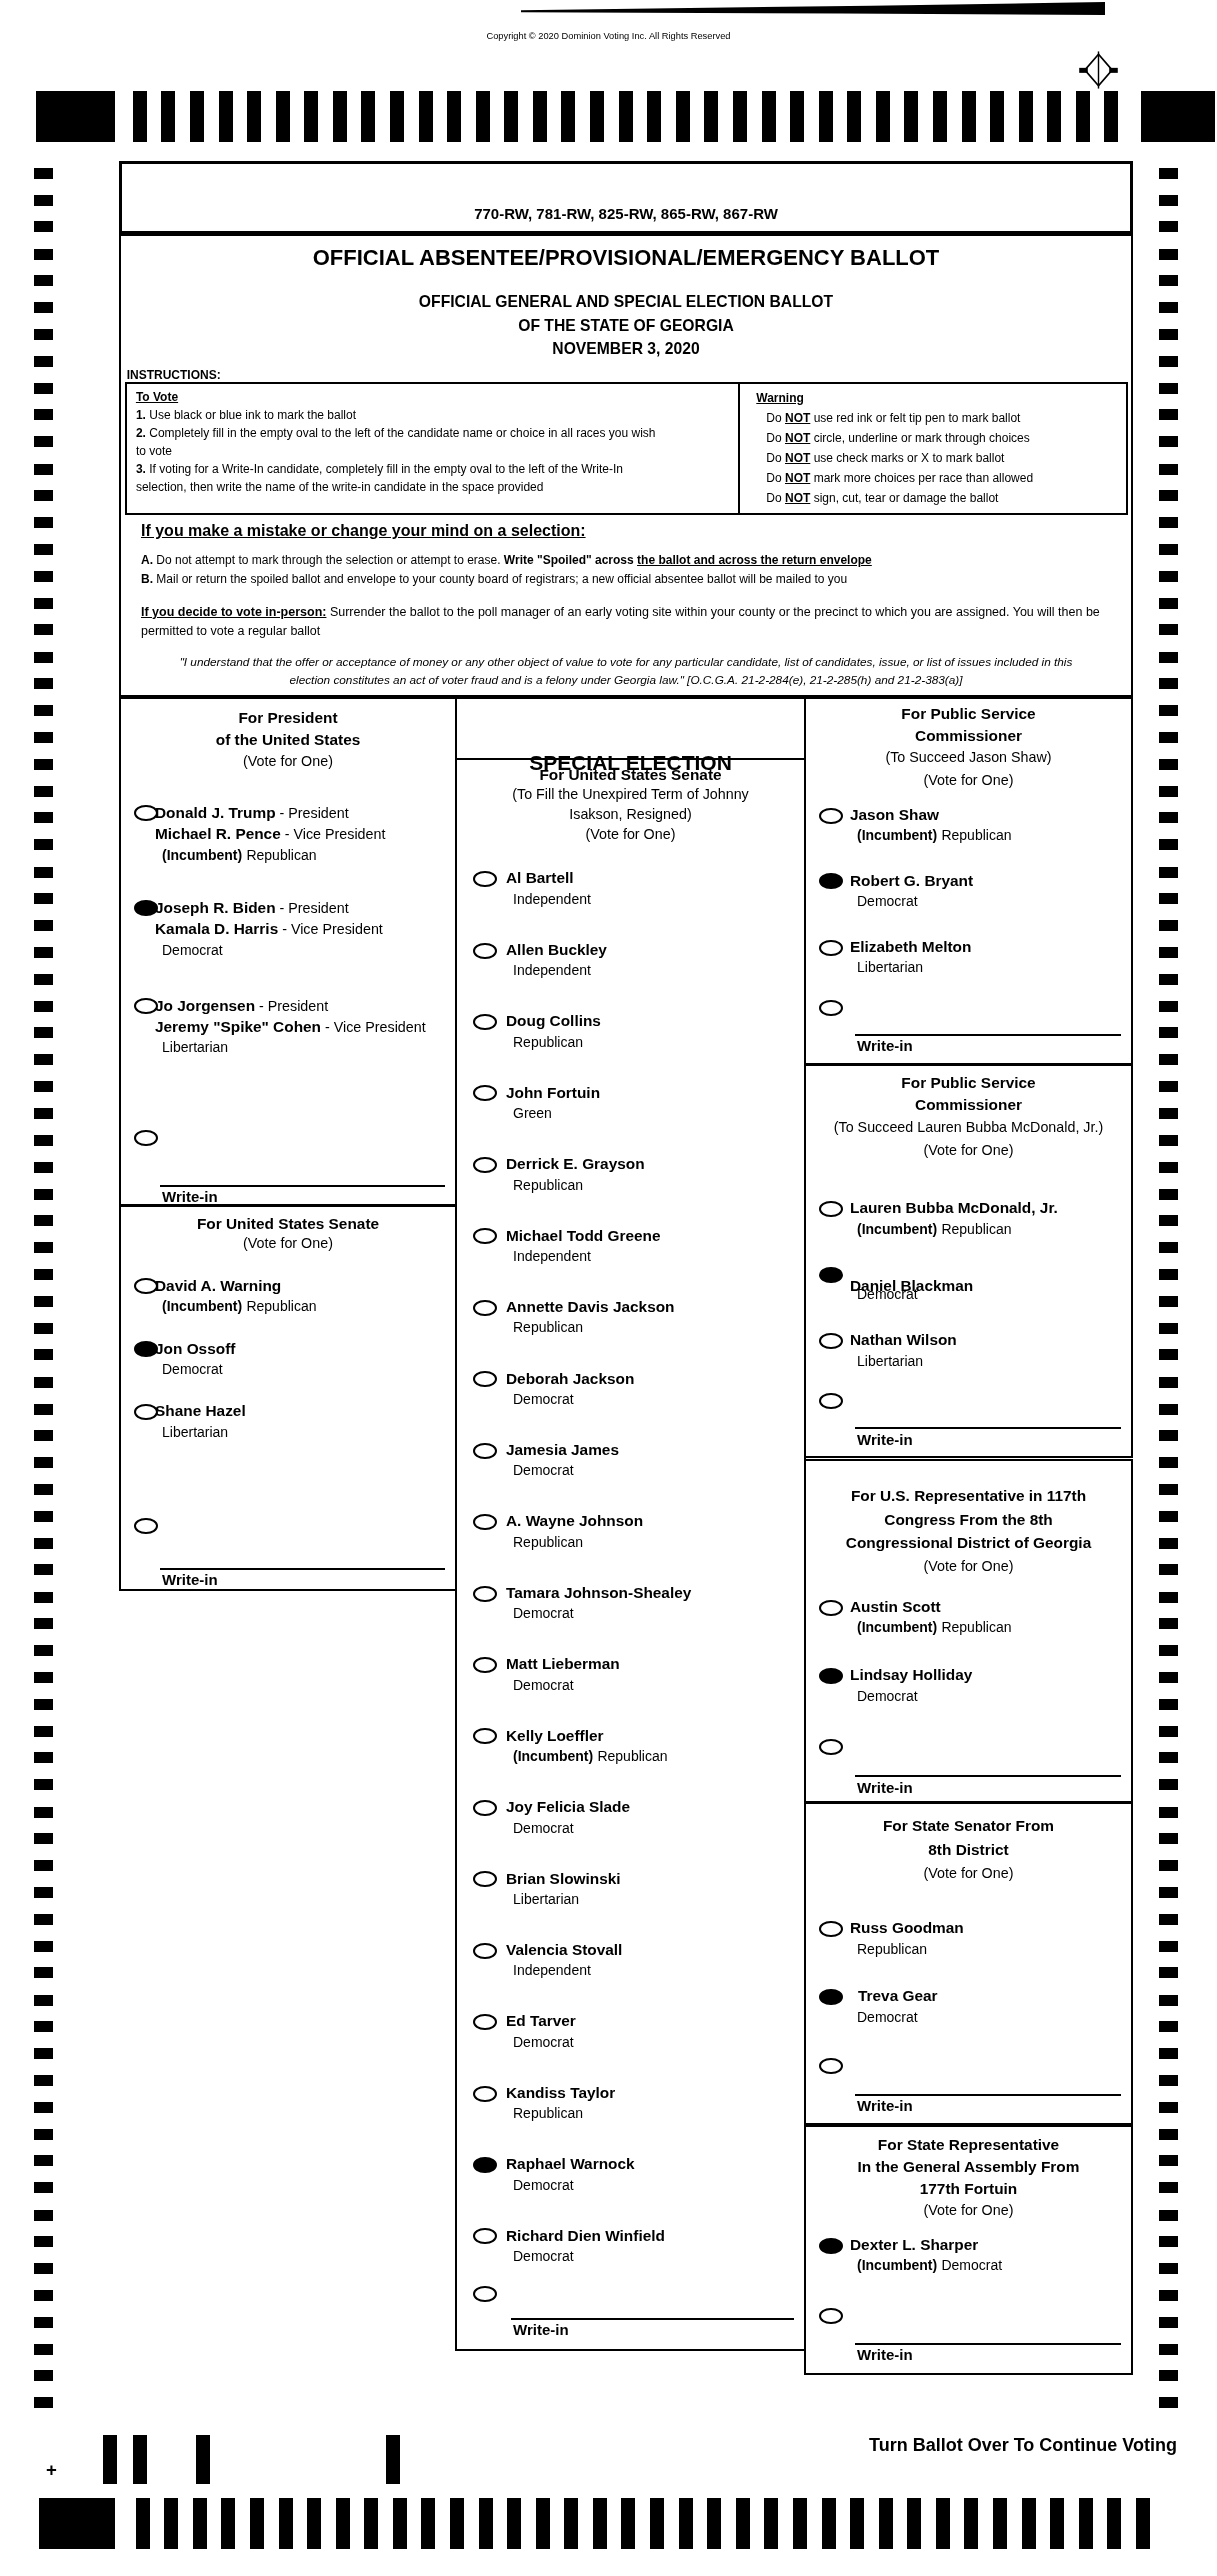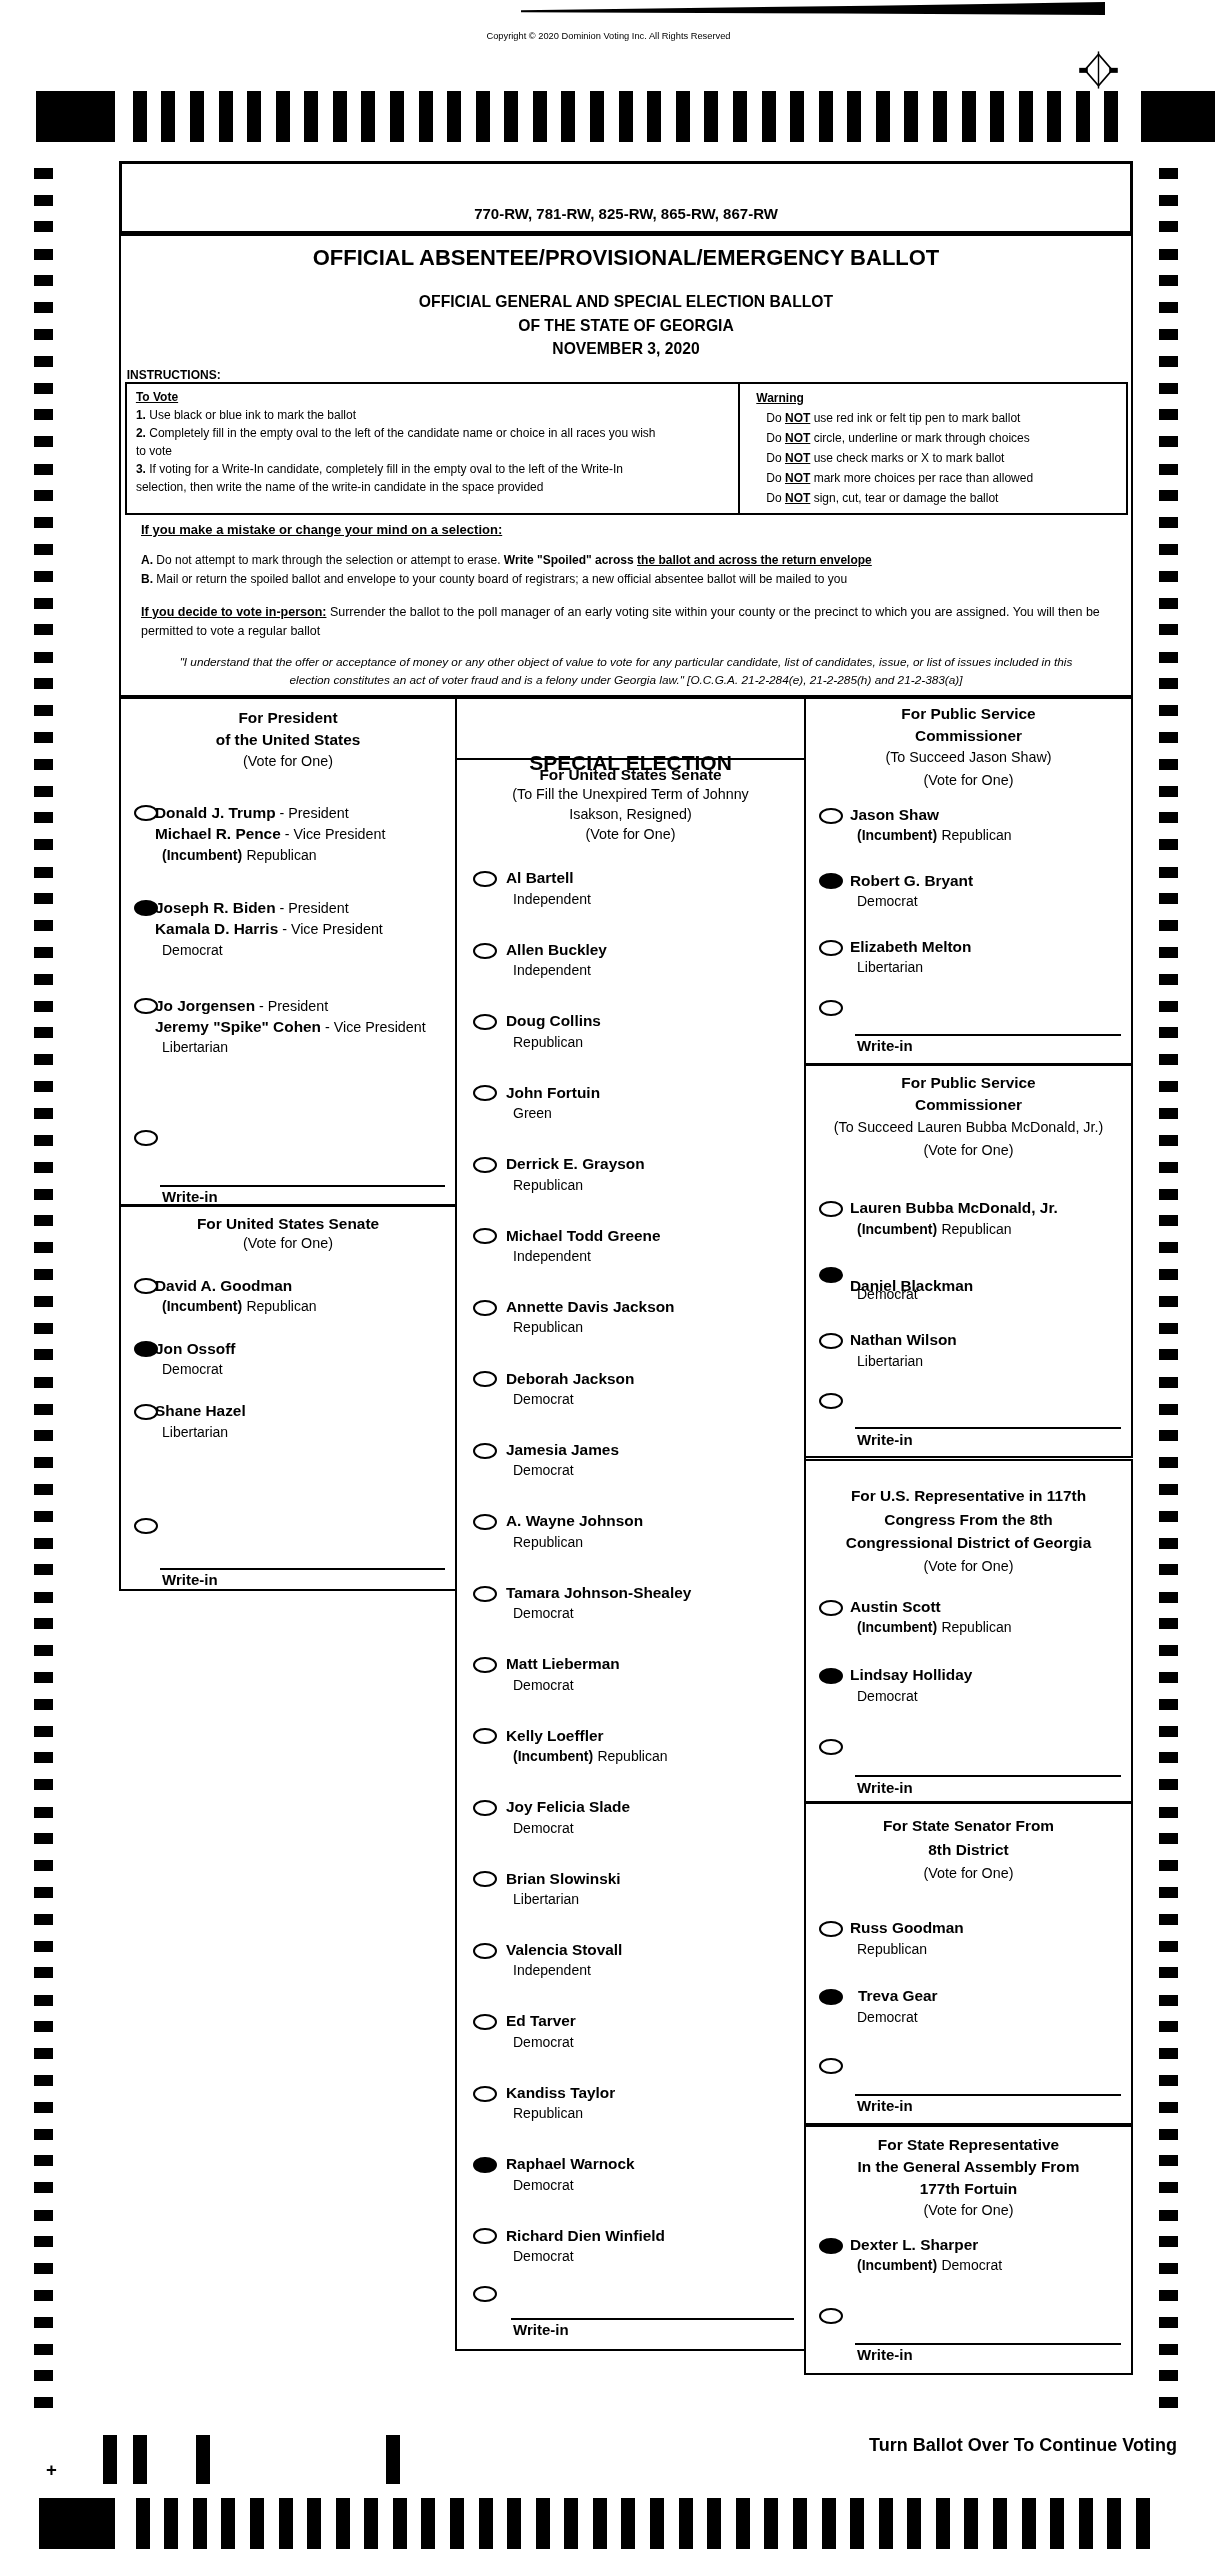--- a/index.html
+++ b/index.html
@@ -316,21 +316,21 @@
         <div id="warning-items" style="padding-left:10px;">
             <div><span>Do</span> <span class="b u">NOT</span> <span>use red ink or felt tip pen to mark ballot</span></div>
             <div><span>Do</span> <span class="b u">NOT</span> <span>circle, underline or mark through choices</span></div>
             <div><span>Do</span> <span class="b u">NOT</span> <span>use check marks or X to mark ballot</span></div>
             <div><span>Do</span> <span class="b u">NOT</span> <span>mark more choices per race than allowed</span></div>
             <div><span>Do</span> <span class="b u">NOT</span> <span>sign, cut, tear or damage the ballot</span></div>
           </div>
       </div>
     </div>
 
-    <div class="abs b u" style="left:20px;top:286px;font-size:13px;">If you make a mistake or change your mind on a selection:</div>
+    <div class="abs b u" style="left:20px;top:286px;font-size:16px;">If you make a mistake or change your mind on a selection:</div>
 
     <div class="abs" style="left:20px;top:334px;font-size:12px;line-height:18.6px;width:979px;">
       <span class="b">B.</span>
       <span>Mail or return the spoiled ballot and envelope to your county board of registrars; a new official absentee ballot will be mailed to you</span>
     </div>
     <div class="abs" style="left:20px;top:315px;font-size:12px;line-height:18.6px;width:979px;">
       <span class="b">A.</span>
       <span>Do not attempt to mark through the selection or attempt to erase. </span><span class="b">Write "Spoiled" across </span><span class="b u">the ballot and across the return envelope</span>
     </div>
 
@@ -360,21 +360,21 @@
         <div class="nm" style="left: 34px; top: 320px;"><span>Jeremy "Spike" Cohen</span><span class="sfx"> - Vice President</span></div>
         <div class="pty" style="left: 41px; top: 341px;"><span>Libertarian</span></div>
         <div class="oval" style="left: 13px; top: 431px;"></div>
         <div class="wline" style="left: 39px; right: 10px; top: 486px;"></div>
         <div class="wlab" style="left: 41px; top: 490px;">Write-in</div>
       </div>
       <div class="box" style="left: 119px; top: 1205px; width: 338px; height: 386px;">
         <div class="ct" style="top: 8.6px;">For United States Senate</div>
         <div class="cs" style="top: 29px;">(Vote for One)</div>
         <div class="oval" style="left: 13px; top: 71px;"></div>
-        <div class="nm" style="left: 34px; top: 71px;"><span>David A. Goodman</span></div>
+        <div class="nm" style="left: 34px; top: 71px;"><span>David A. Warning</span></div>
         <div class="pty" style="left: 41px; top: 92px;"><span class="inc b">(Incumbent)</span><span>Republican</span></div>
         <div class="oval filled" style="left: 13px; top: 134px;"></div>
         <div class="nm" style="left: 34px; top: 134px;"><span>Jon Ossoff</span></div>
         <div class="pty" style="left: 41px; top: 155px;"><span>Democrat</span></div>
         <div class="oval" style="left: 13px; top: 197px;"></div>
         <div class="nm" style="left: 34px; top: 196px;"><span>Shane Hazel</span></div>
         <div class="pty" style="left: 41px; top: 218px;"><span>Libertarian</span></div>
         <div class="oval" style="left: 13px; top: 311px;"></div>
         <div class="wline" style="left: 39px; right: 10px; top: 361px;"></div>
         <div class="wlab" style="left: 41px; top: 365px;">Write-in</div>

